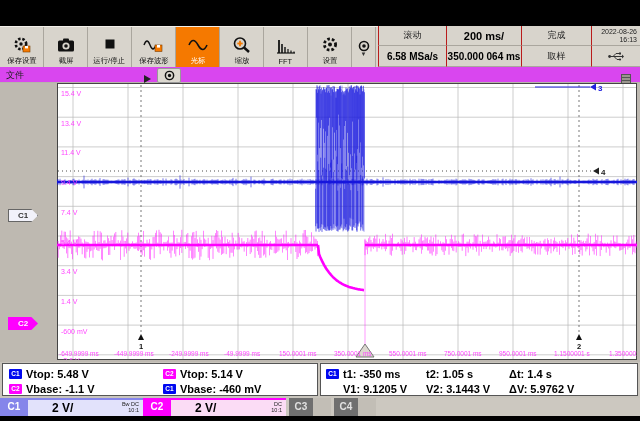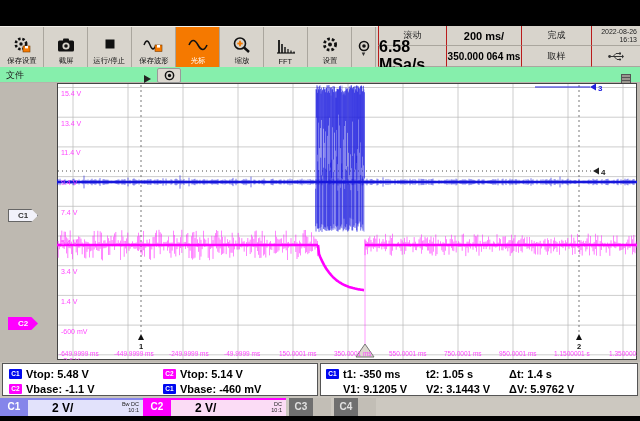--- a/index.html
+++ b/index.html
@@ -18,21 +18,21 @@
   .tbtn.active{background:#f57900;}
   .tbtn.active .tlabel{color:#fff;}
   #more-btn{width:24px;height:41px;border-right:1px solid #aaa69e;box-sizing:border-box;display:flex;flex-direction:column;align-items:center;justify-content:center;cursor:pointer;}
   #more-btn .caret{font-size:6px;color:#333;line-height:4px;}
   
   .scell{position:absolute;box-sizing:border-box;border-left:1px solid #b91c1c;border-bottom:1px solid #aaa69e;
          display:flex;align-items:center;justify-content:center;background:#d8d4cc;color:#222;}
   .s-sm{font-size:9px;}  .s-bold{font-weight:bold;color:#000;}
   #cell-date{flex-direction:column;font-size:7px;line-height:8px;align-items:flex-end;padding-right:3px;justify-content:center;}
   
-  #filebar{top:67px;left:0;width:640px;height:16px;background:#86efac;border-bottom:1px solid #b7b3ab;box-sizing:border-box;}
+  #filebar{top:67px;left:0;width:640px;height:16px;background:#d946ef;border-bottom:1px solid #b7b3ab;box-sizing:border-box;}
   #file-label{left:6px;top:2px;font-size:9px;color:#222;}
   #file-play{left:142px;top:3px;width:10px;height:10px;cursor:pointer;}
   #file-record{left:157px;top:1px;width:22px;height:13px;background:#dcd8d0;border:1px solid #999;border-radius:2px;display:flex;align-items:center;justify-content:center;cursor:pointer;}
   #persistence{left:447px;top:16px;font-size:11px;color:#222;}
   #menu-icon{left:621px;top:3px;cursor:pointer;}
   
   #scope{top:83px;left:0;width:640px;height:279px;background:#beb9b1;}
   #grat{left:57px;top:0;width:580px;height:277px;}
   .chtag{position:absolute;width:30px;height:13px;font-size:8px;font-weight:bold;line-height:13px;text-align:center;
          clip-path:polygon(0 0,78% 0,100% 50%,78% 100%,0 100%);cursor:pointer;}
@@ -151,21 +151,21 @@
     <div id="more-btn">
       <svg width="12" height="12" viewBox="0 0 12 12">
         <circle cx="6" cy="6" r="4.5" fill="none" stroke="#111" stroke-width="1.6"></circle>
         <circle cx="6" cy="6" r="1.8" fill="#111"></circle>
       </svg>
       <div class="caret">▼</div>
     </div>
   </div>
 
   <div class="scell s-sm" style="left:378px;top:26px;width:68px;height:20px;">滚动</div>
-  <div class="scell s-bold" style="left:378px;top:46px;width:68px;height:21px;font-size:16px;">6.58 MSa/s</div>
+  <div class="scell s-bold" style="left:378px;top:46px;width:68px;height:21px;font-size:10px;">6.58 MSa/s</div>
   <div class="scell s-bold" style="left:446px;top:26px;width:75px;height:20px;font-size:11px;">200 ms/</div>
   <div class="scell s-bold" style="left:446px;top:46px;width:75px;height:21px;font-size:10px;">350.000 064 ms</div>
   <div class="scell s-sm" style="left:521px;top:26px;width:70px;height:20px;">完成</div>
   <div class="scell s-sm" style="left:521px;top:46px;width:70px;height:21px;">取样</div>
   <div class="scell" id="cell-date" style="left:591px;top:26px;width:49px;height:20px;">
     <span>2022-08-26</span>
     <span>16:13</span>
   </div>
   <div class="scell" style="left:591px;top:46px;width:49px;height:21px;">
     <svg width="16" height="9" viewBox="0 0 16 9">

